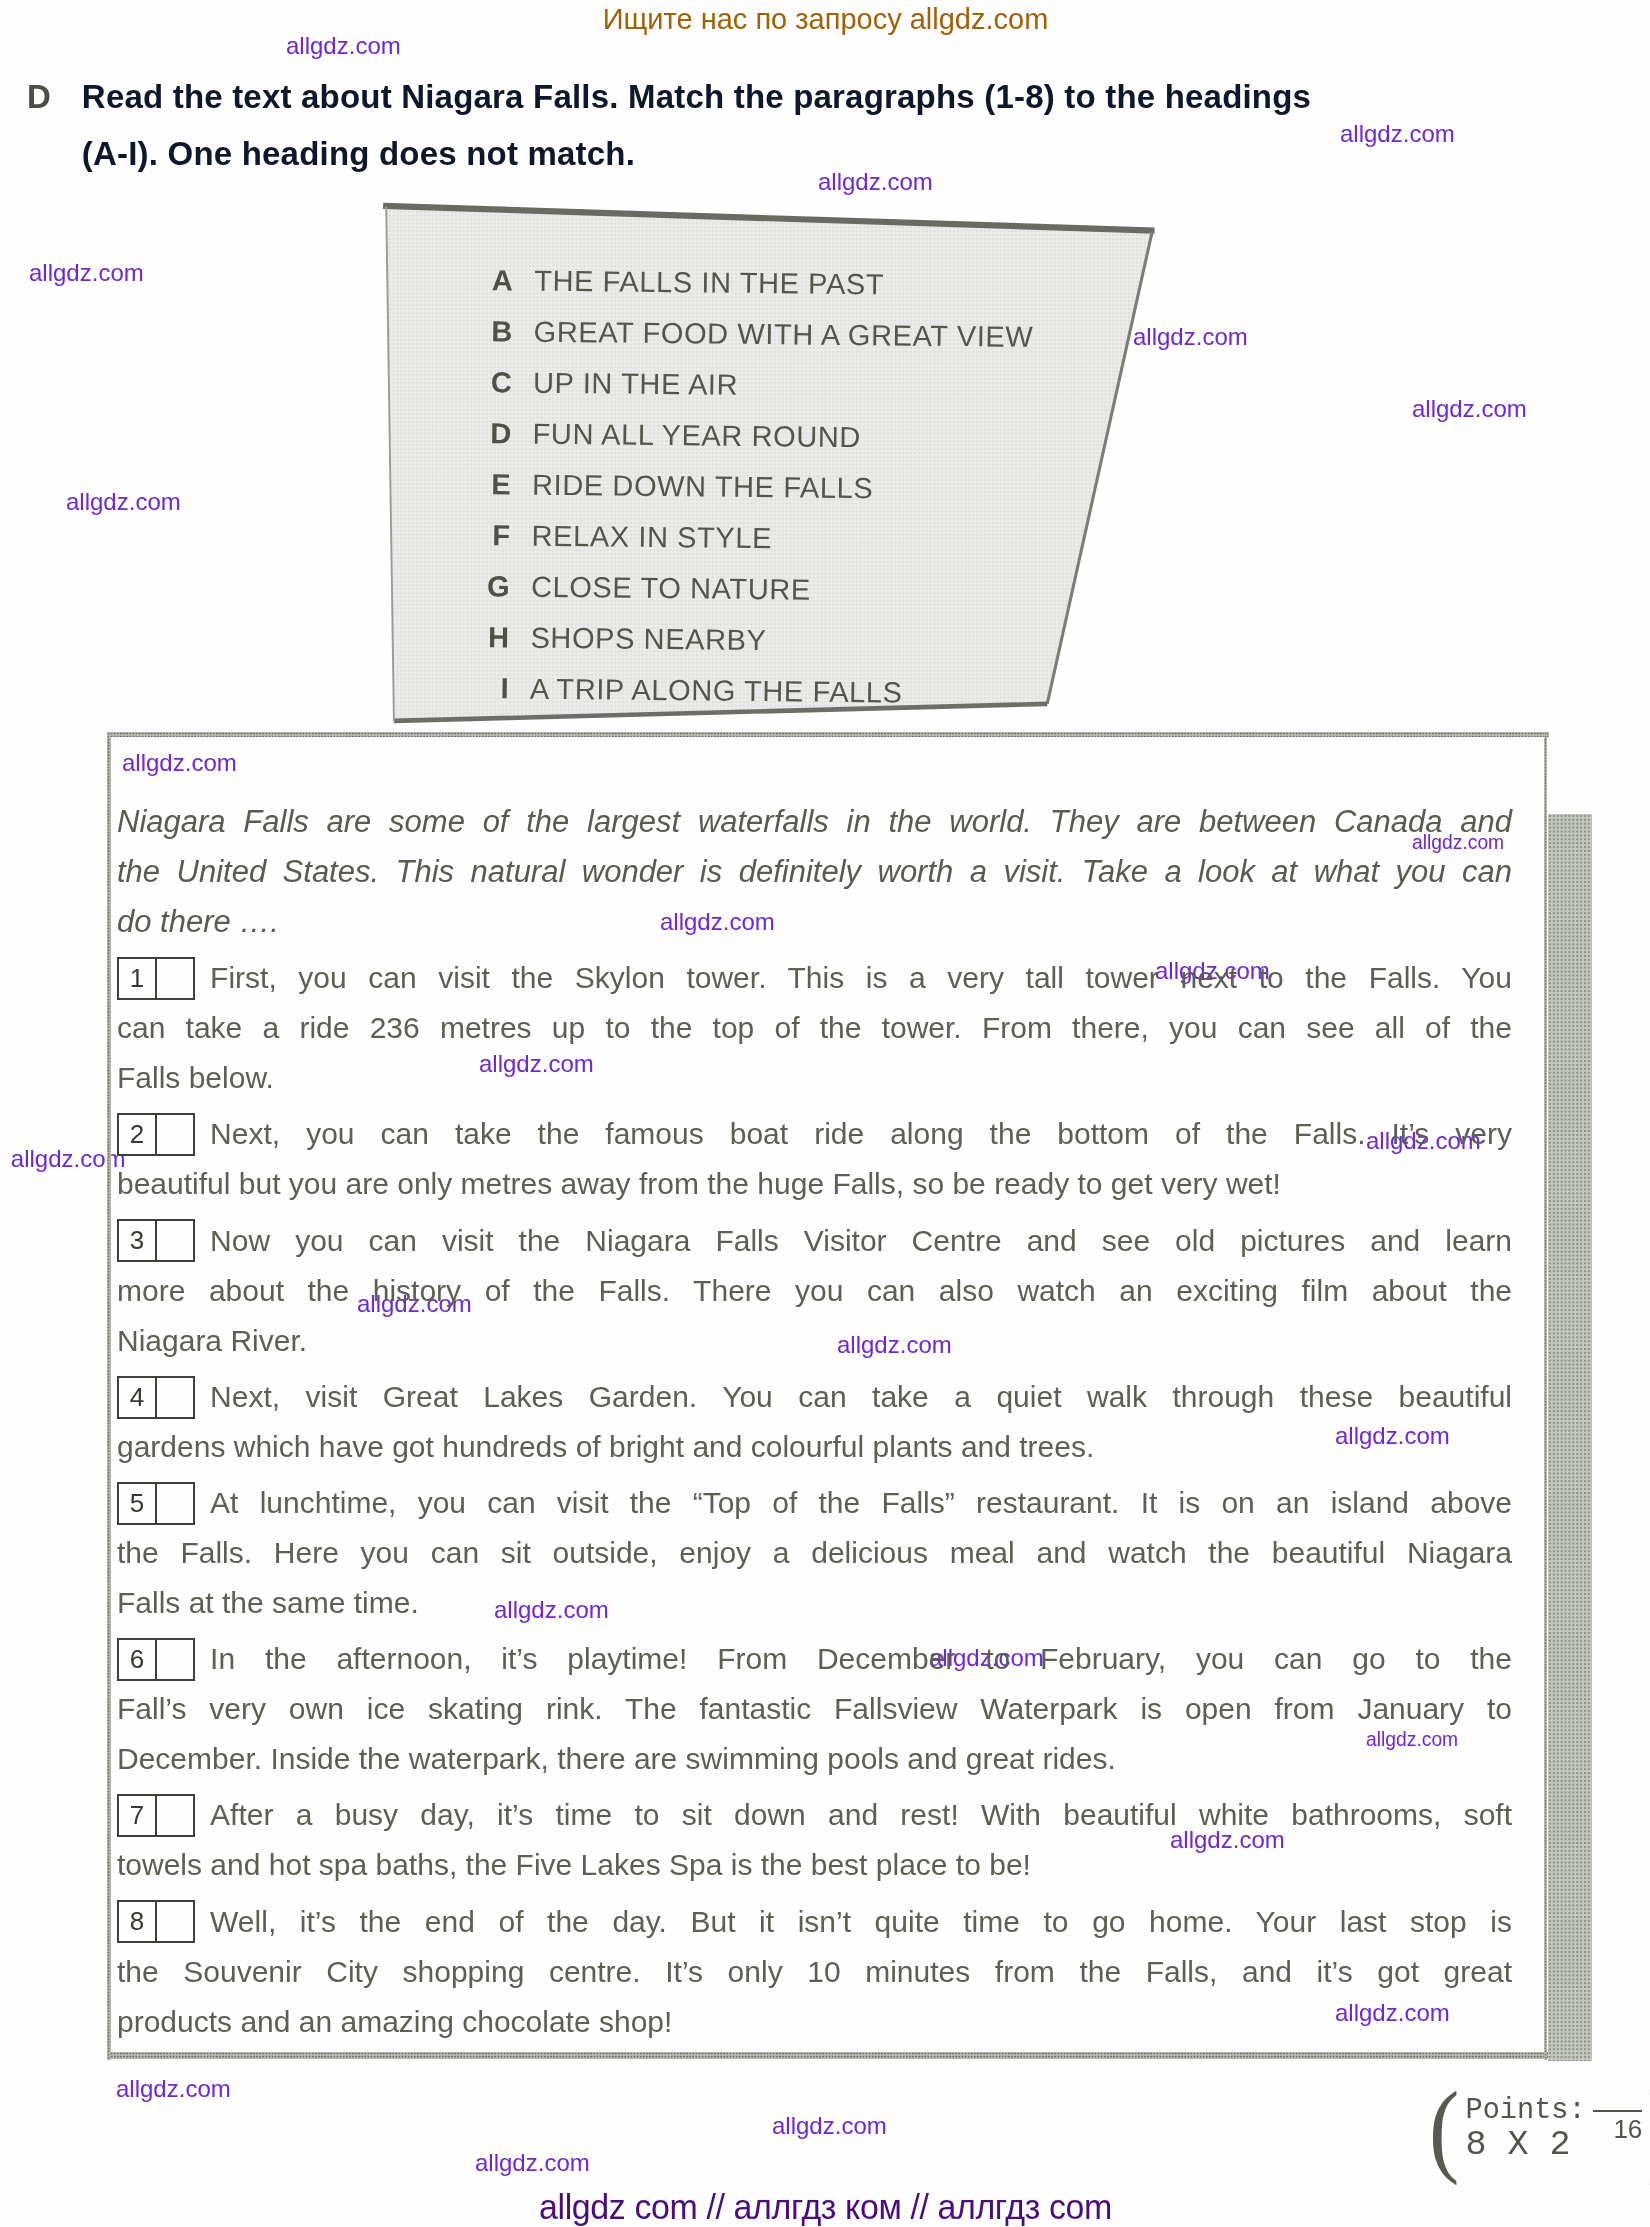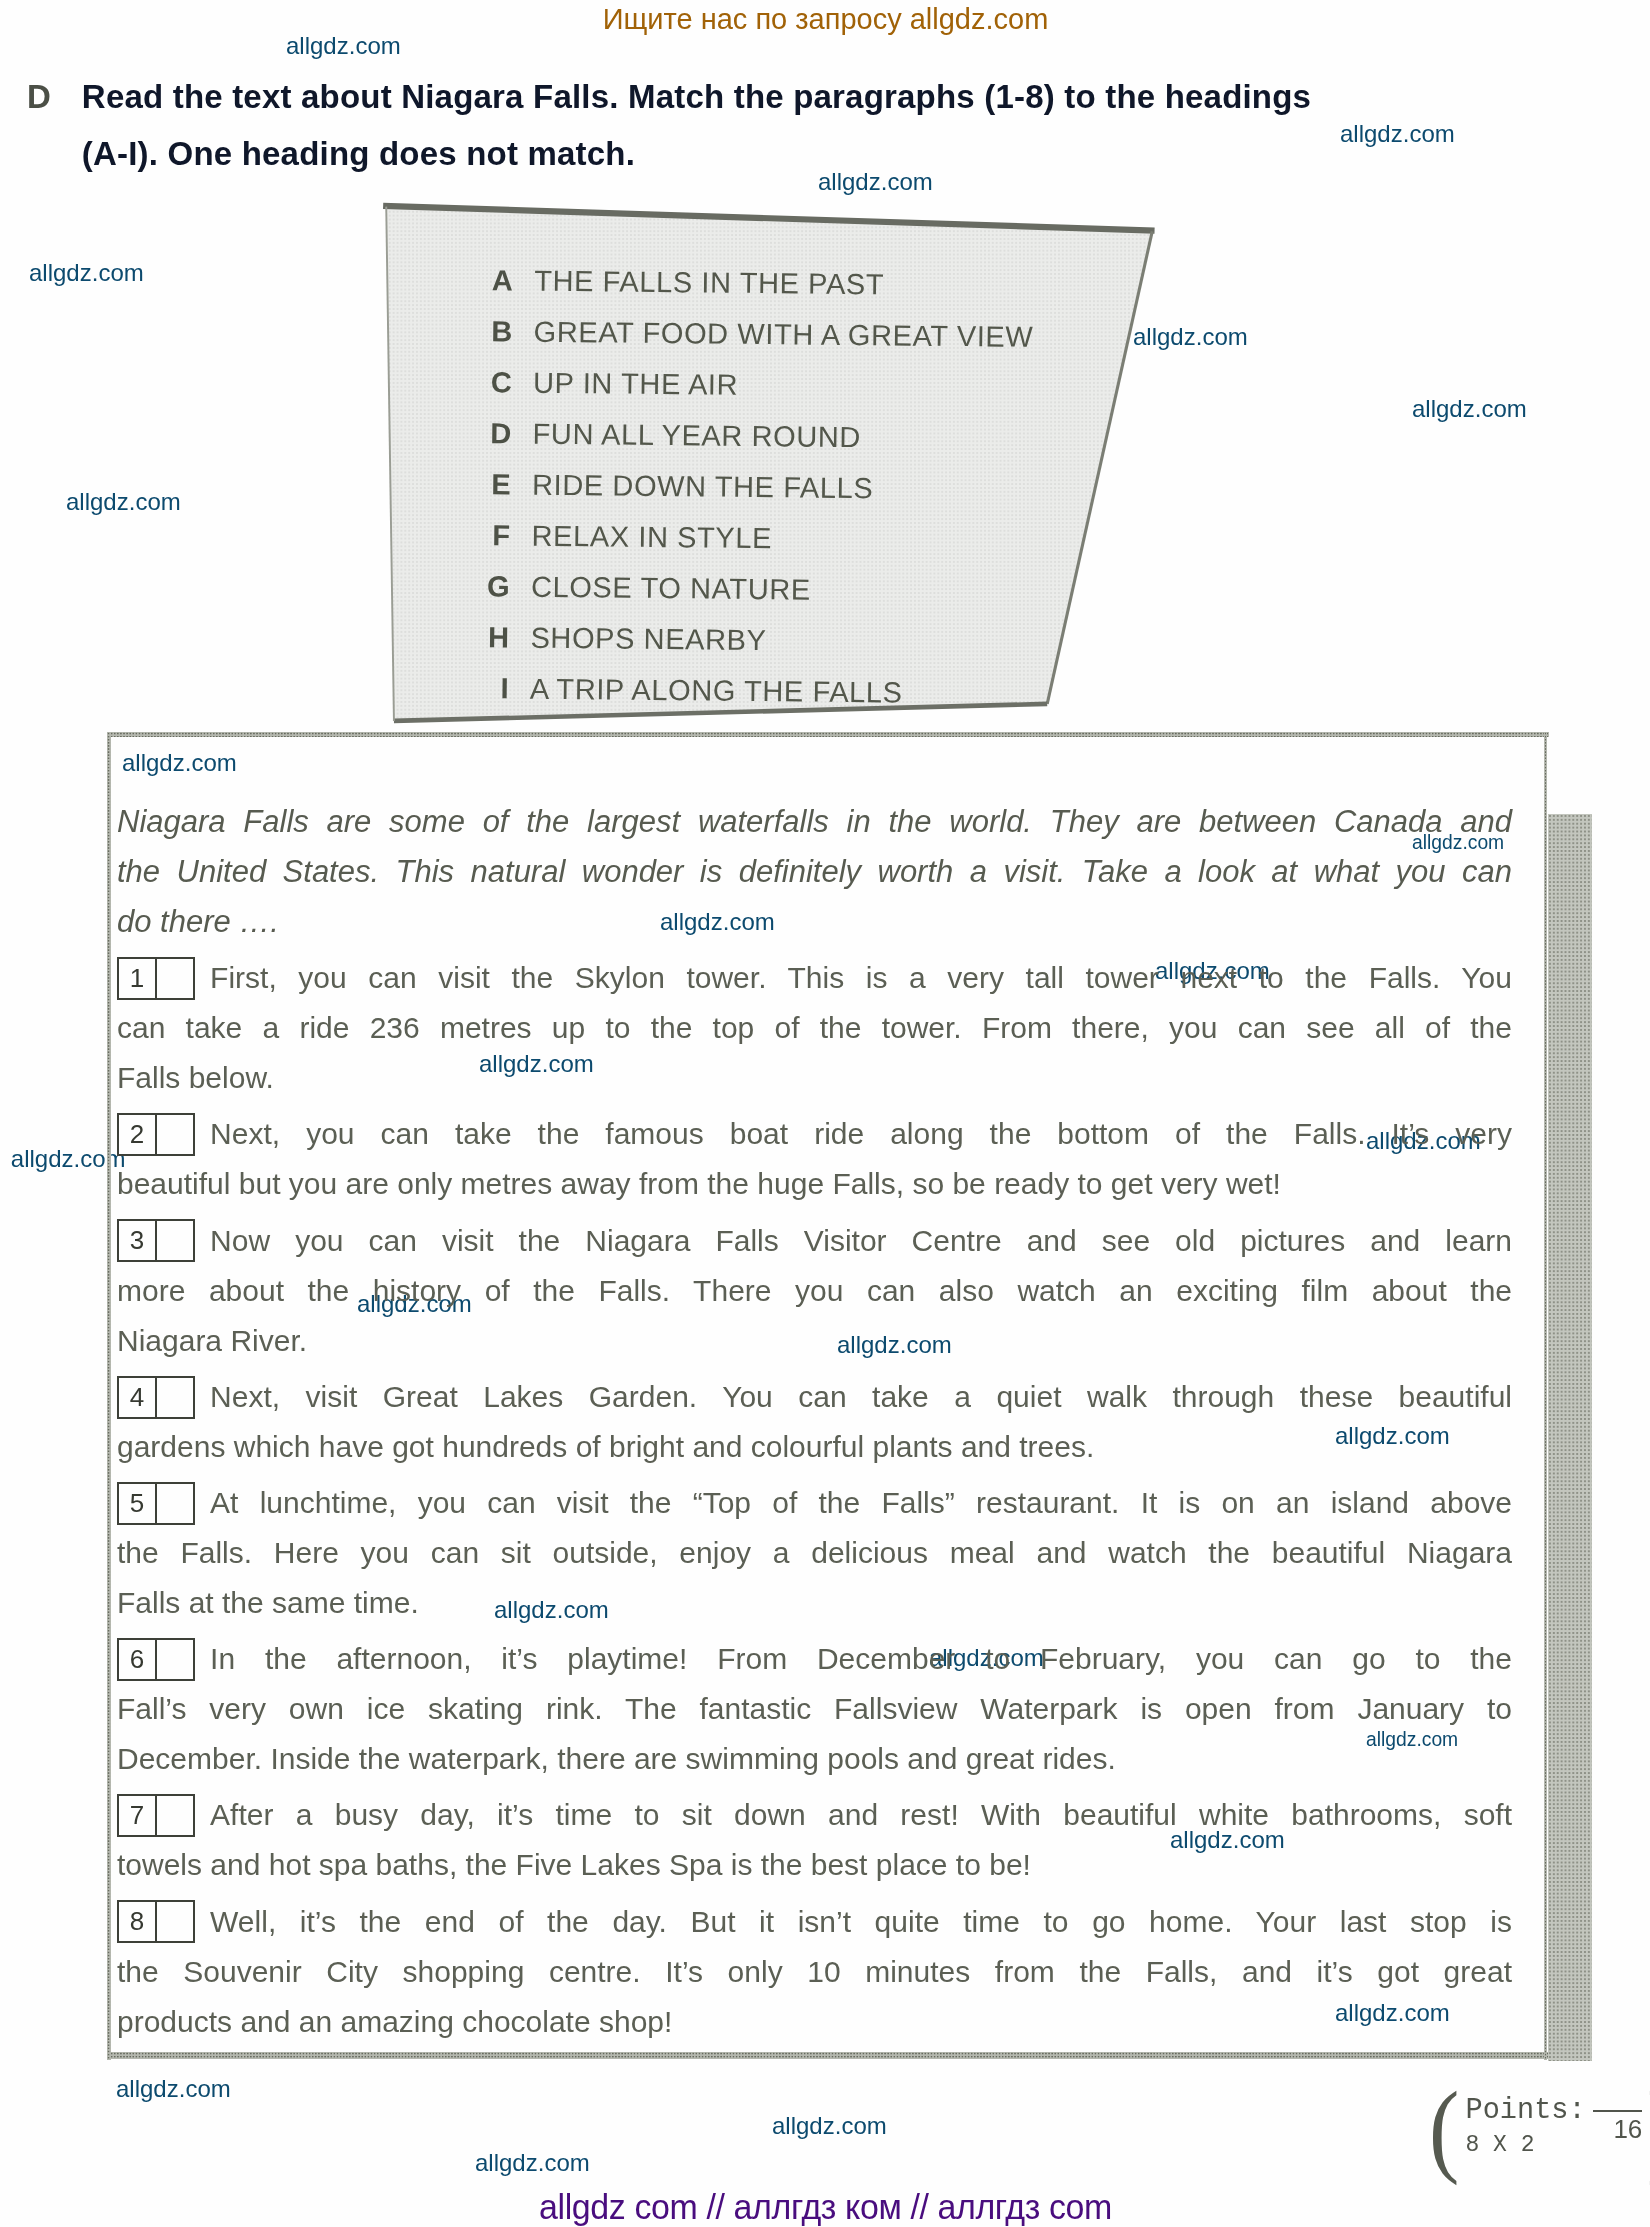--- a/index.html
+++ b/index.html
@@ -13,21 +13,21 @@
     text-align:center; font-size:29px; font-weight:500; color:#a16207;
   }
   
   .task { position:absolute; left:27px; top:68px; display:flex; }
   .task-letter { font-size:33px; font-weight:bold; color:#4b4f46; line-height:57px; }
   .task-text {
     margin-left:31px; font-size:33px; font-weight:bold; color:#0f172a;
     line-height:57px; white-space:pre-line; letter-spacing:0.2px;
   }
   
-  .wm { position:absolute; font-size:24px; color:#0c4a6e; white-space:nowrap; }
+  .wm { position:absolute; font-size:24px; color:#6d28d9; white-space:nowrap; }
   .wm-s { font-size:19.3px; }
   
   .paper { position:absolute; left:380px; top:202px; width:780px; height:522px; }
   .paper-bg {
     position:absolute; inset:0;
     clip-path: polygon(0.8% 0.9%, 99% 5.6%, 85.5% 96.2%, 1.8% 99.4%);
     background-color:#ebecea;
     background-image: radial-gradient(#dddedc 0.9px, transparent 1.1px);
     background-size:3.9px 3.9px;
   }
@@ -78,21 +78,21 @@
   .points {
     position:absolute; left:1429px; top:2082px; display:flex;
     color:#51554c; align-items:center;
   }
   .paren {
     font-family:"Liberation Serif", serif; font-size:91px; font-weight:400;
     transform:scaleY(1.15); line-height:91px; color:#565a50;
   }
   .pts-col { display:flex; flex-direction:column; margin:0 7.7px 0 6.2px;font-family:Liberation Mono, monospace; }
   .pts-label { font-size:28.6px; line-height:34px; }
-  .pts-formula { font-size:23px; line-height:34px; }
+  .pts-formula { font-size:35px; line-height:34px; }
   .tot-col { display:flex; flex-direction:column; align-items:flex-end; margin-right:4.6px; }
   .blank-line { width:49px; border-top:2.3px solid #51554c; margin-bottom:1.5px; }
   .pts-total { font-size:26px; line-height:31px; }
   
   .footer {
     position:absolute; top:2187px; left:0; width:100%; text-align:center;
     font-size:35px; color:#490d7e; letter-spacing:-0.4px;
     transform:scaleX(0.97);
   }
 </style>

